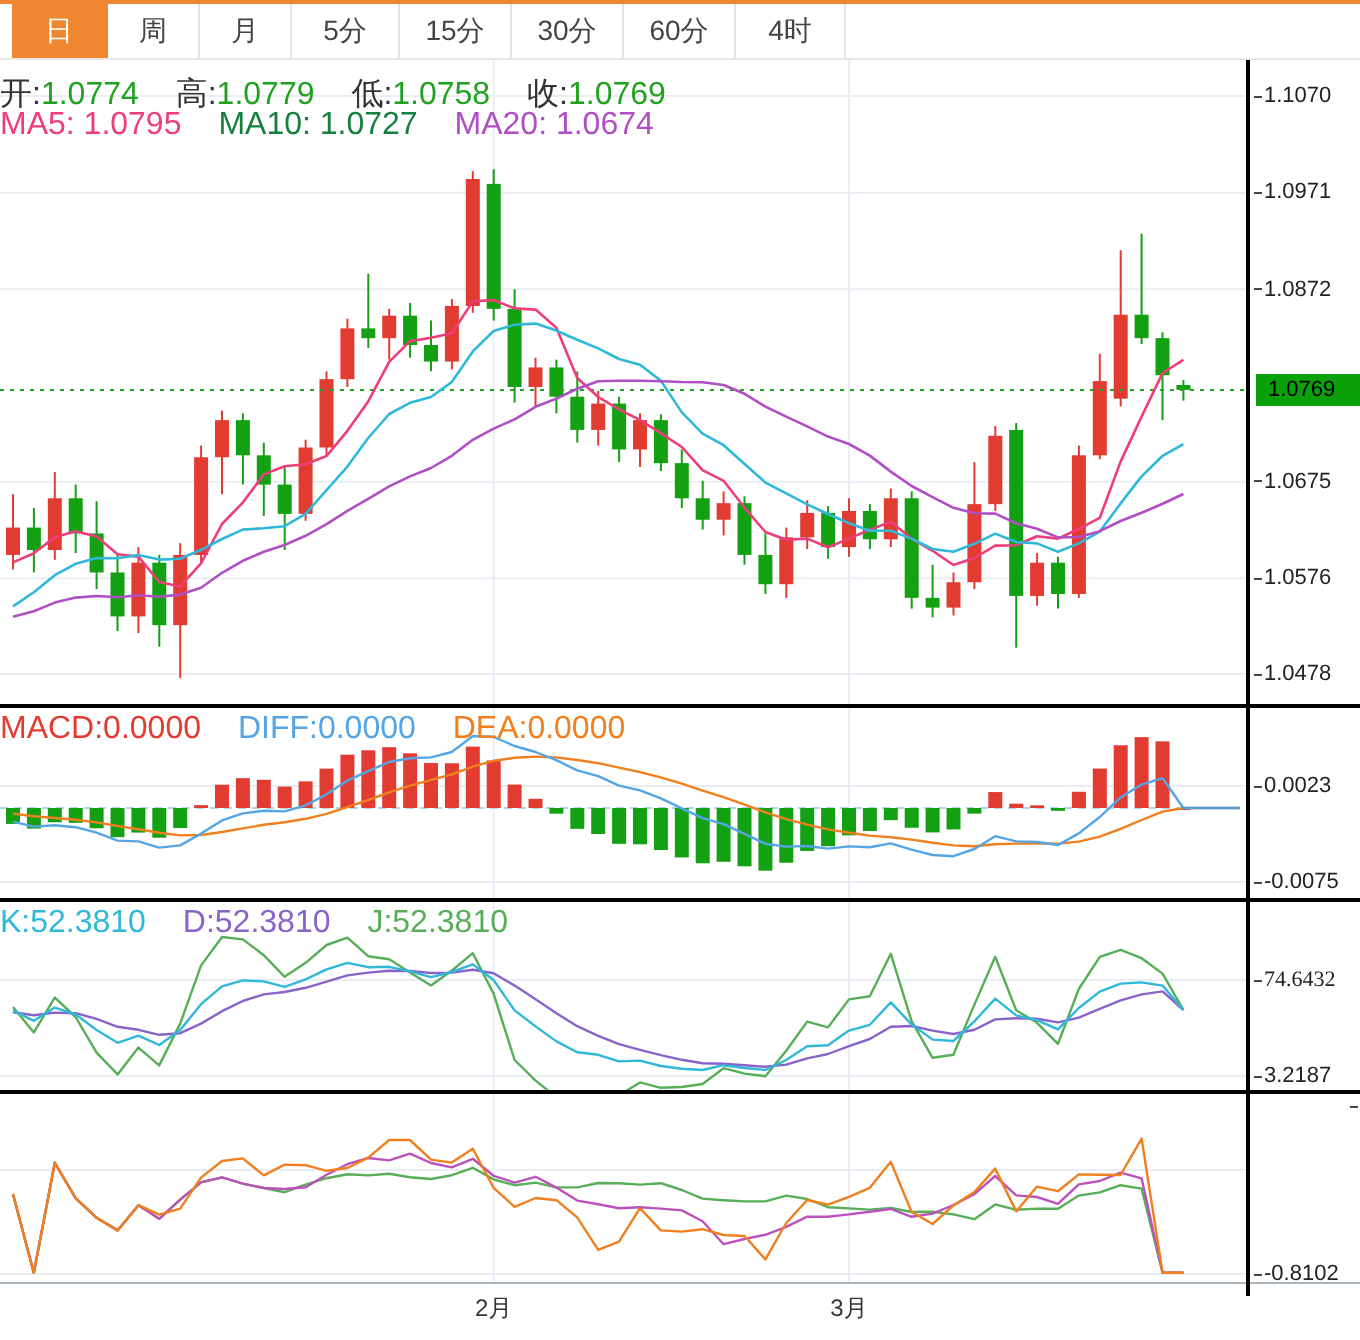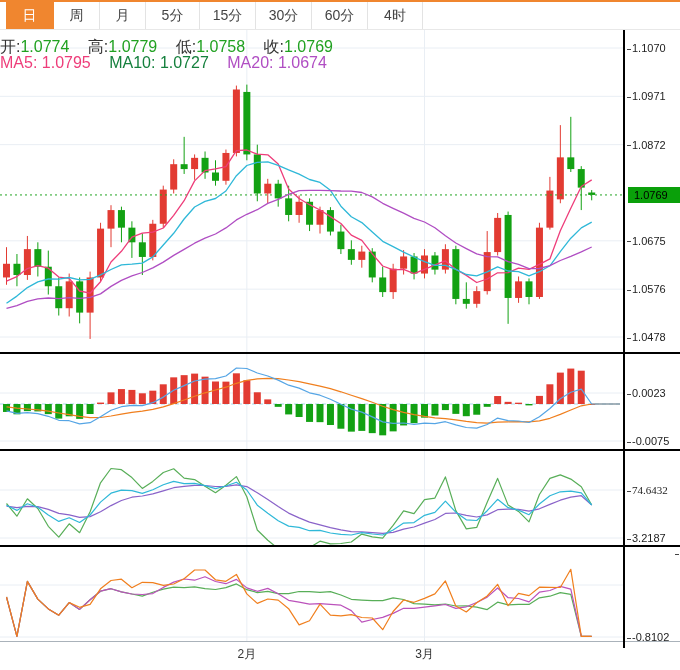--- a/index.html
+++ b/index.html
@@ -55,21 +55,31 @@
     <span class="pair"><span class="c-dark">高:</span><span class="c-green">1.0779</span></span>
     <span class="pair"><span class="c-dark">低:</span><span class="c-green">1.0758</span></span>
     <span class="pair"><span class="c-dark">收:</span><span class="c-green">1.0769</span></span>
   </div>
   <div class="hdr" style="top:54px;">
     <span class="pair c-ma5">MA5: 1.0795</span>
     <span class="pair c-ma10">MA10: 1.0727</span>
     <span class="pair c-ma20">MA20: 1.0674</span>
   </div>
 
-
+  <div class="hdr" style="top:356px;">
+    <span class="pair c-red">MACD:0.0000</span>
+    <span class="pair c-blue">DIFF:0.0000</span>
+    <span class="pair c-orange">DEA:0.0000</span>
+  </div>
+
+  <div class="hdr" style="top:453px;">
+    <span class="pair c-k">K:52.3810</span>
+    <span class="pair c-d">D:52.3810</span>
+    <span class="pair c-j">J:52.3810</span>
+  </div>
 
 
   <div class="hline" style="top:352px;"></div>
   <div class="hline" style="top:449px;"></div>
   <div class="hline" style="top:545px;"></div>
   <div class="axline"></div>
   <div class="vline"></div>
 
   <div class="price-tag" style="top: 186.948px;">1.0769</div>
 

